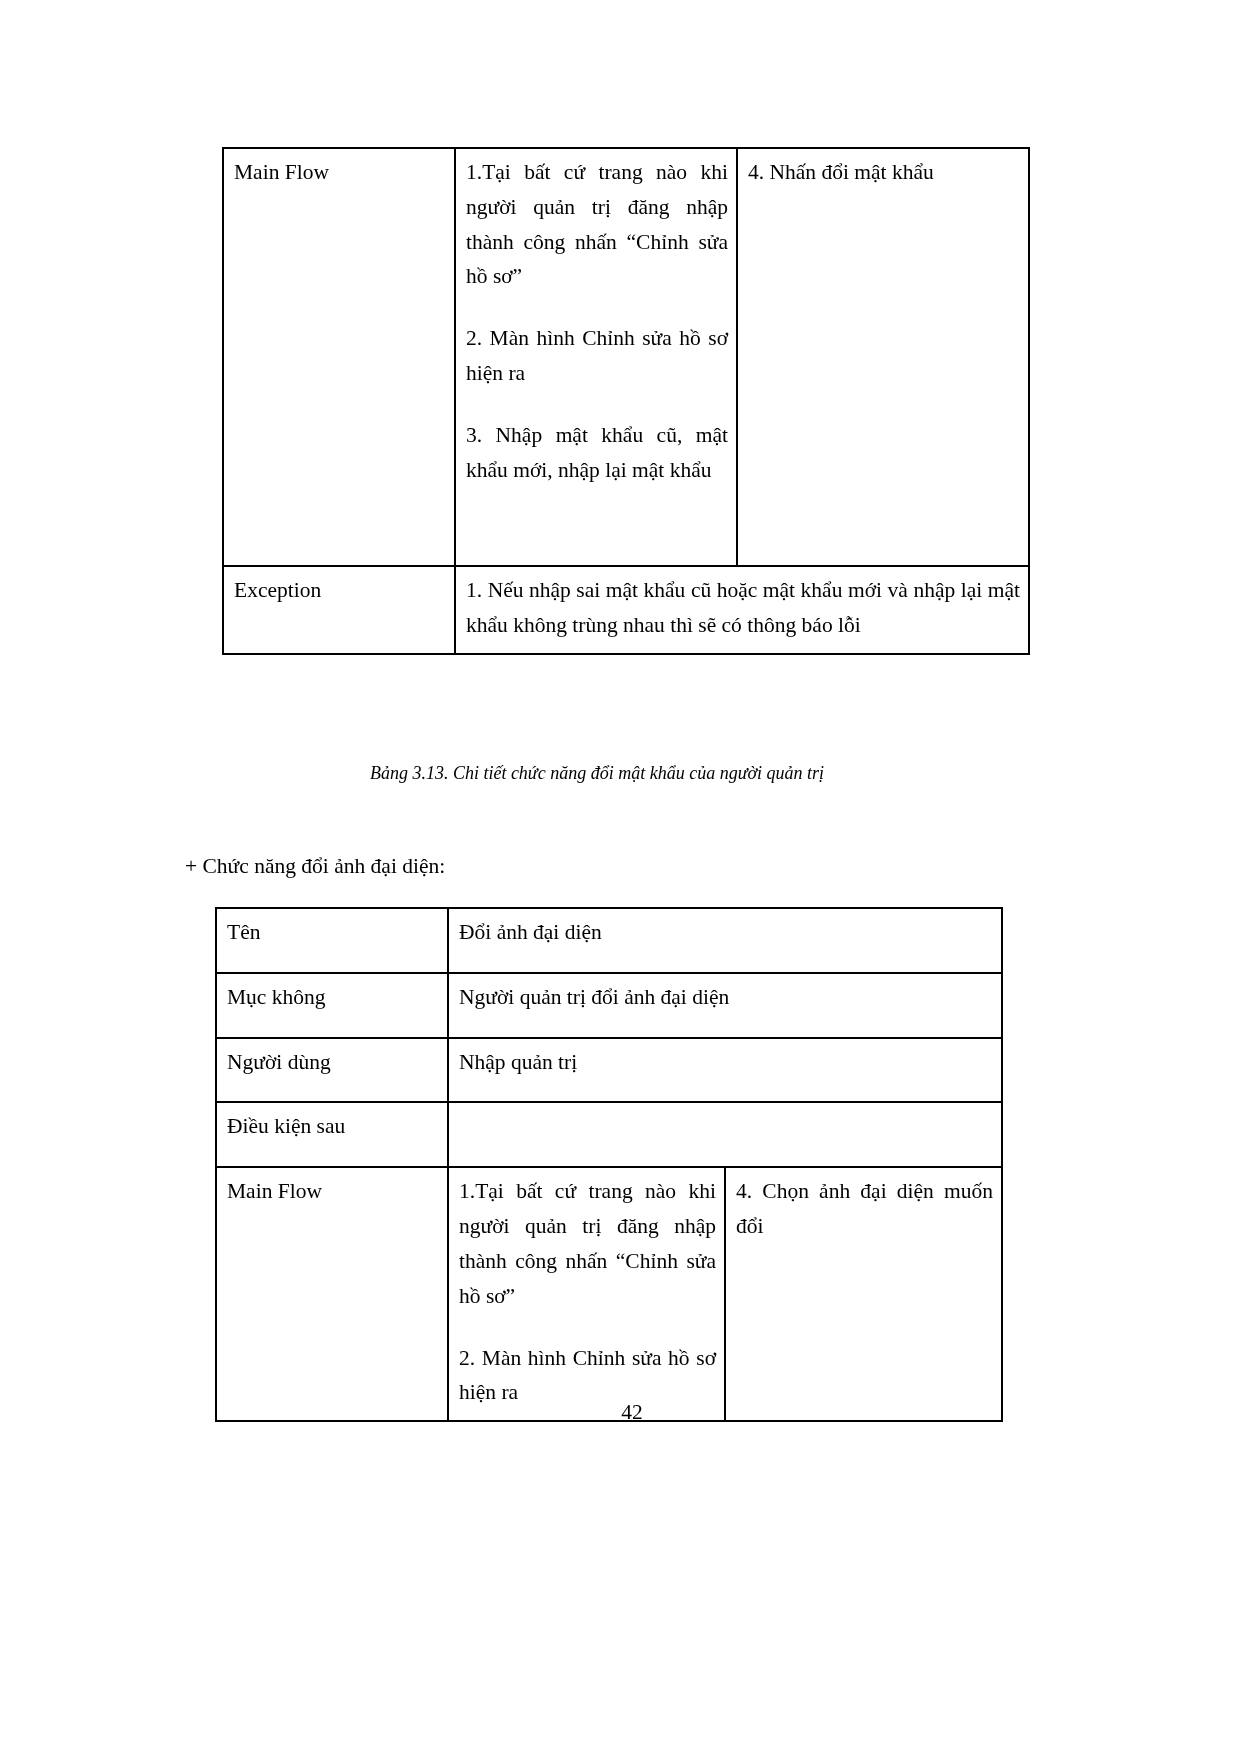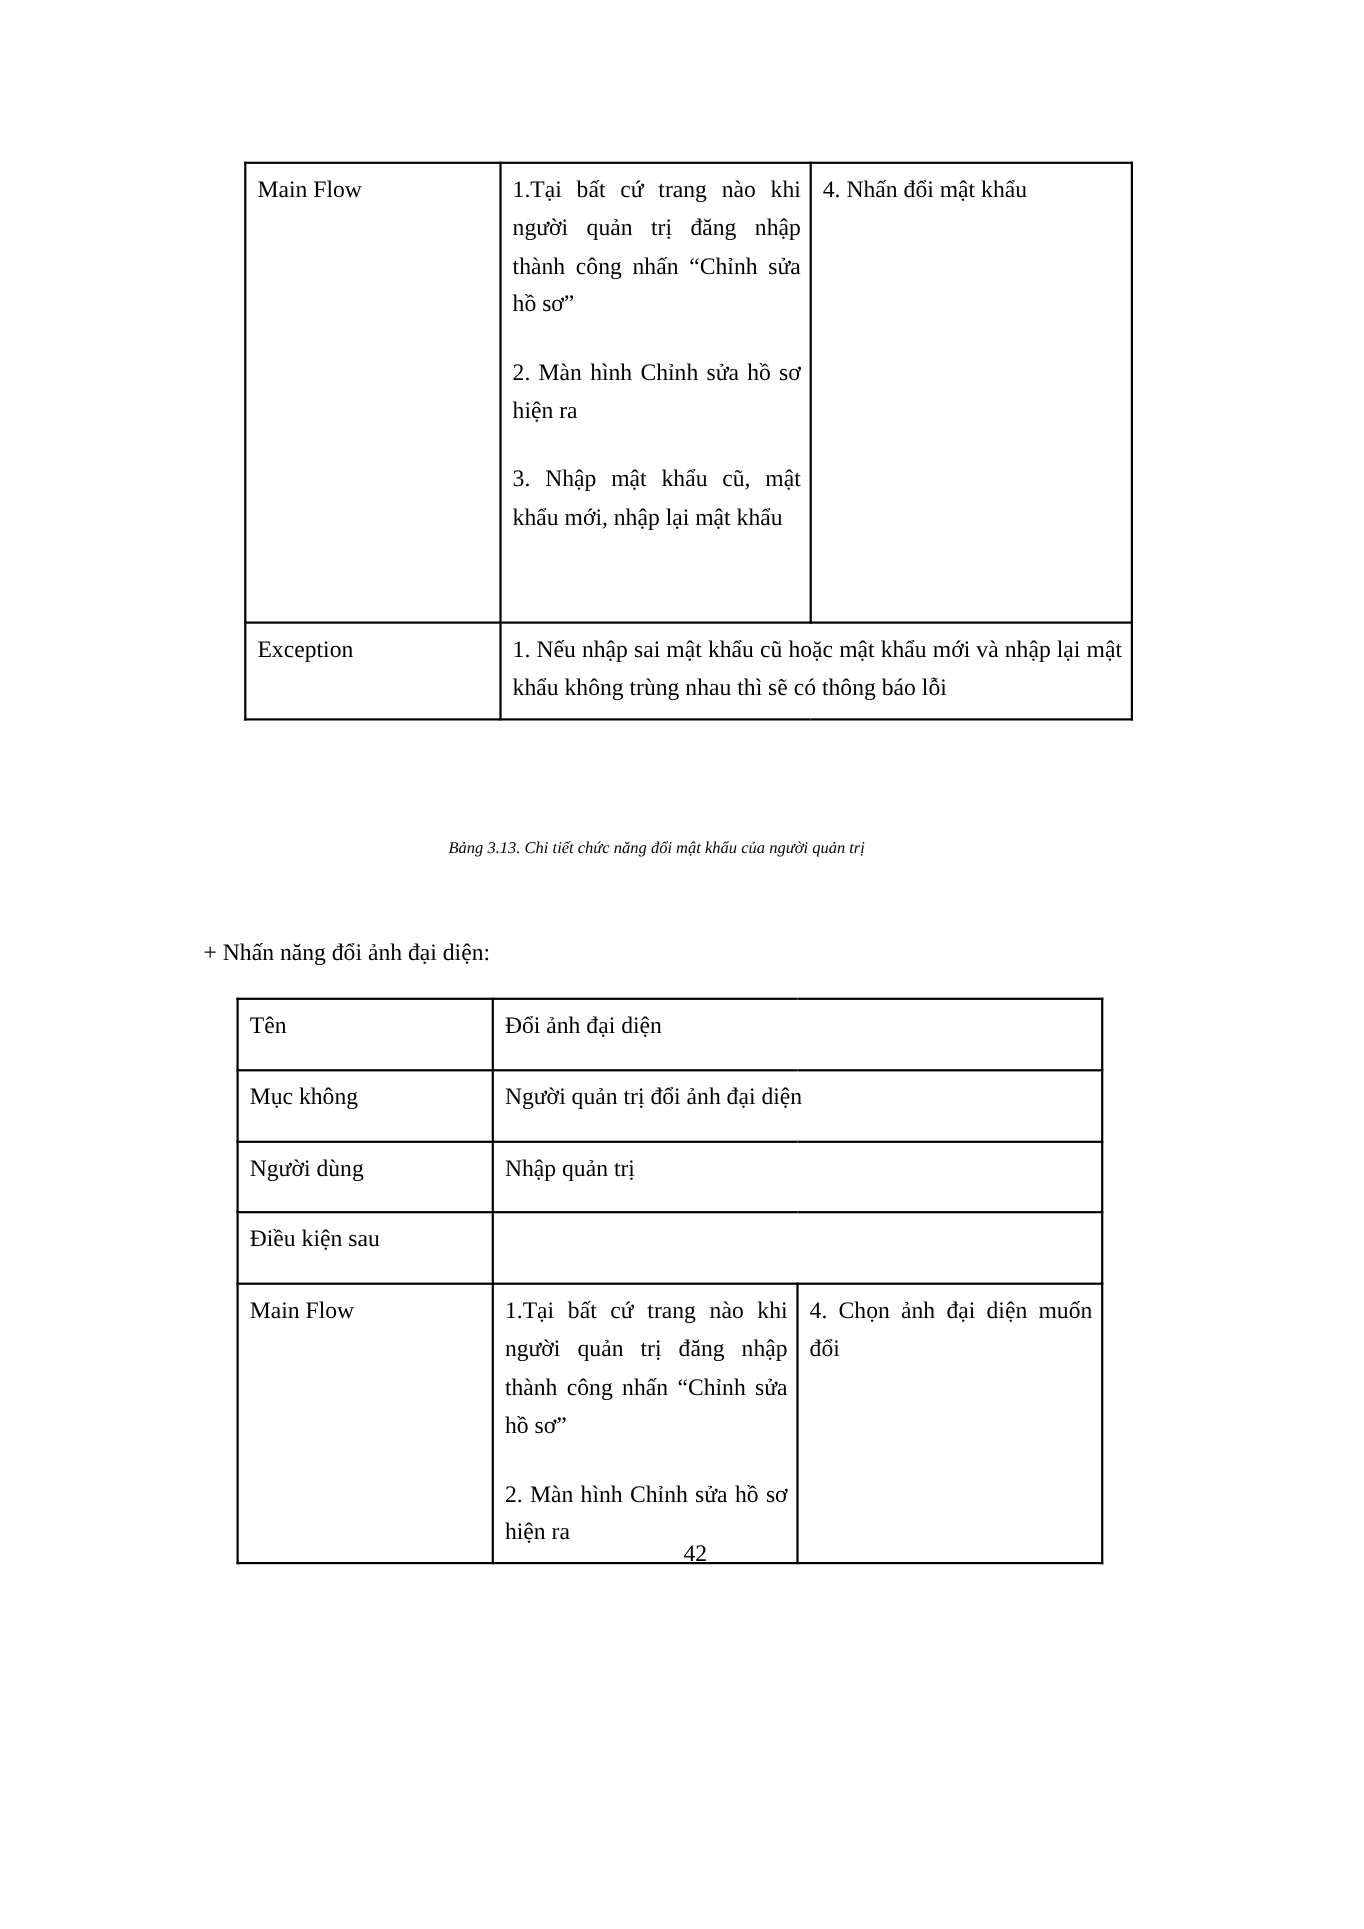--- a/index.html
+++ b/index.html
@@ -54,21 +54,21 @@
   #table-change-password td.mainflow-label { height: 400px; }
 
   
   .caption {
     position: absolute;
     left: 222px;
     top: 760px;
     width: 750px;
     text-align: center;
     font-style: italic;
-    font-size: 15px;
+    font-size: 18px;
     line-height: 1.5;
   }
 
   
   .section-heading {
     position: absolute;
     left: 185px;
     top: 850px;
     font-size: 21.5px;
     line-height: 1.5;
@@ -116,21 +116,21 @@
         <td class="col-label">Exception</td>
         <td class="col-wide" colspan="2">
           <p class="just p0">1. Nếu nhập sai mật khẩu cũ hoặc mật khẩu mới và nhập lại mật khẩu không trùng nhau thì sẽ có thông báo lỗi</p>
         </td>
       </tr>
     </tbody>
   </table>
 
   <div class="caption">Bảng 3.13. Chi tiết chức năng đổi mật khẩu của người quản trị</div>
 
-  <div class="section-heading">+ Nhấn năng đổi ảnh đại diện:</div>
+  <div class="section-heading">+ Chức năng đổi ảnh đại diện:</div>
 
   <table class="uc" id="table-change-avatar">
     <tbody>
       <tr>
         <td class="col-label row-tall">Tên</td>
         <td class="col-wide row-tall" colspan="2">Đổi ảnh đại diện</td>
       </tr>
       <tr>
         <td class="col-label row-tall">Mục không</td>
         <td class="col-wide row-tall" colspan="2">Người quản trị đổi ảnh đại diện</td>

